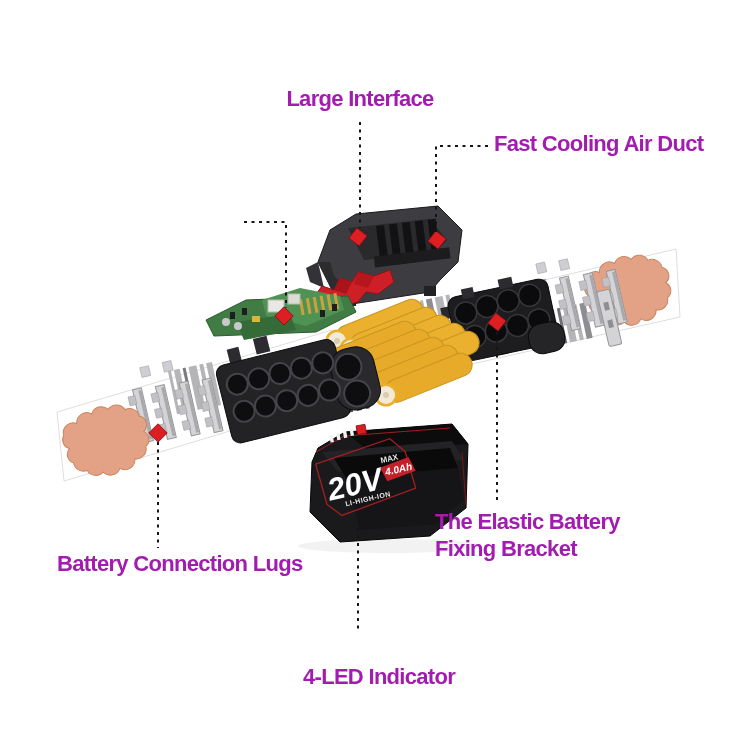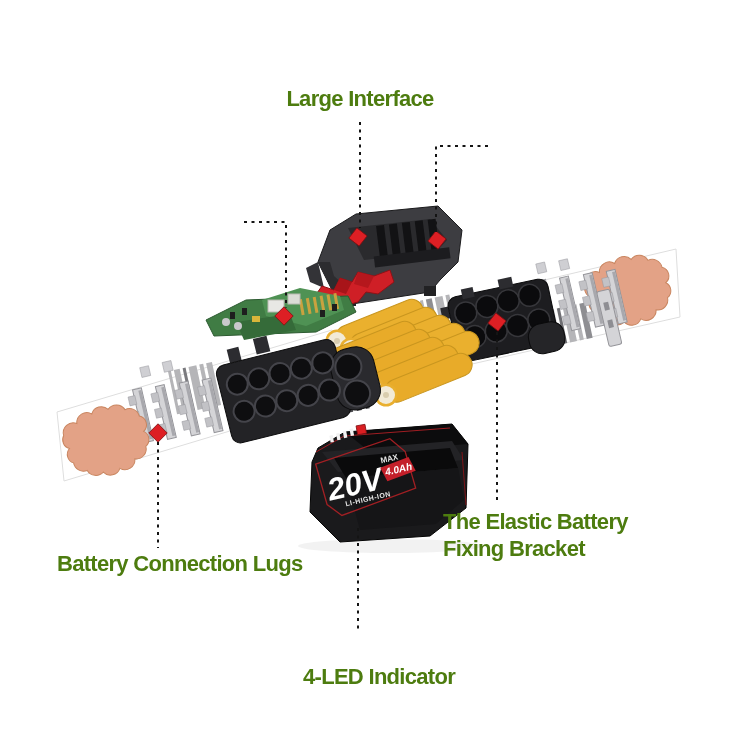--- a/index.html
+++ b/index.html
@@ -2,26 +2,26 @@
 <html><head>
 <meta charset="utf-8">
 <style>
   html,body{margin:0;padding:0;background:#ffffff;}
   #stage{
     position:relative;width:730px;height:730px;background:#ffffff;overflow:hidden;
     font-family:"Liberation Sans",sans-serif;
   }
   #stage svg{position:absolute;left:0;top:0;}
   .lbl{
-    position:absolute;font-weight:700;color:#4d7c0f;font-size:22px;
+    position:absolute;font-weight:700;color:#a21caf;font-size:22px;
     letter-spacing:-0.7px;white-space:nowrap;line-height:1.2;
     font-family:"Liberation Sans",sans-serif;
   }
   .lbl.center{transform:translateX(-50%);}
-  .lbl.wrap{white-space:normal;width:205px;line-height:1.22;margin-left:8px;}
+  .lbl.wrap{white-space:normal;width:205px;line-height:1.22;}
 </style>
 </head>
 <body>
 
 <div id="stage">
 
 <svg width="730" height="730" viewBox="0 0 730 730">
 
   <defs>
     <g id="lug">
@@ -282,16 +282,17 @@
     <path d="M360,122 L360,228"></path>
     <path d="M488,146 L436,146 L436,232"></path>
     <path d="M244,222 L286,222 L286,308"></path>
     <path d="M158,442 L158,548"></path>
     <path d="M497,332 L497,502"></path>
     <path d="M358,528 L358,632"></path>
   </g>
 </svg>
 
   <div class="lbl center" style="left:360px;top:86px;">Large Interface</div>
+  <div class="lbl" style="left:494px;top:131px;">Fast Cooling Air Duct</div>
   <div class="lbl" style="left:57px;top:551px;">Battery Connection Lugs</div>
   <div class="lbl wrap" style="left:435px;top:509px;">The Elastic Battery Fixing Bracket</div>
   <div class="lbl" style="left:303px;top:636px;margin-top:28px;">4-LED Indicator</div>
 </div>
 
 </body></html>

